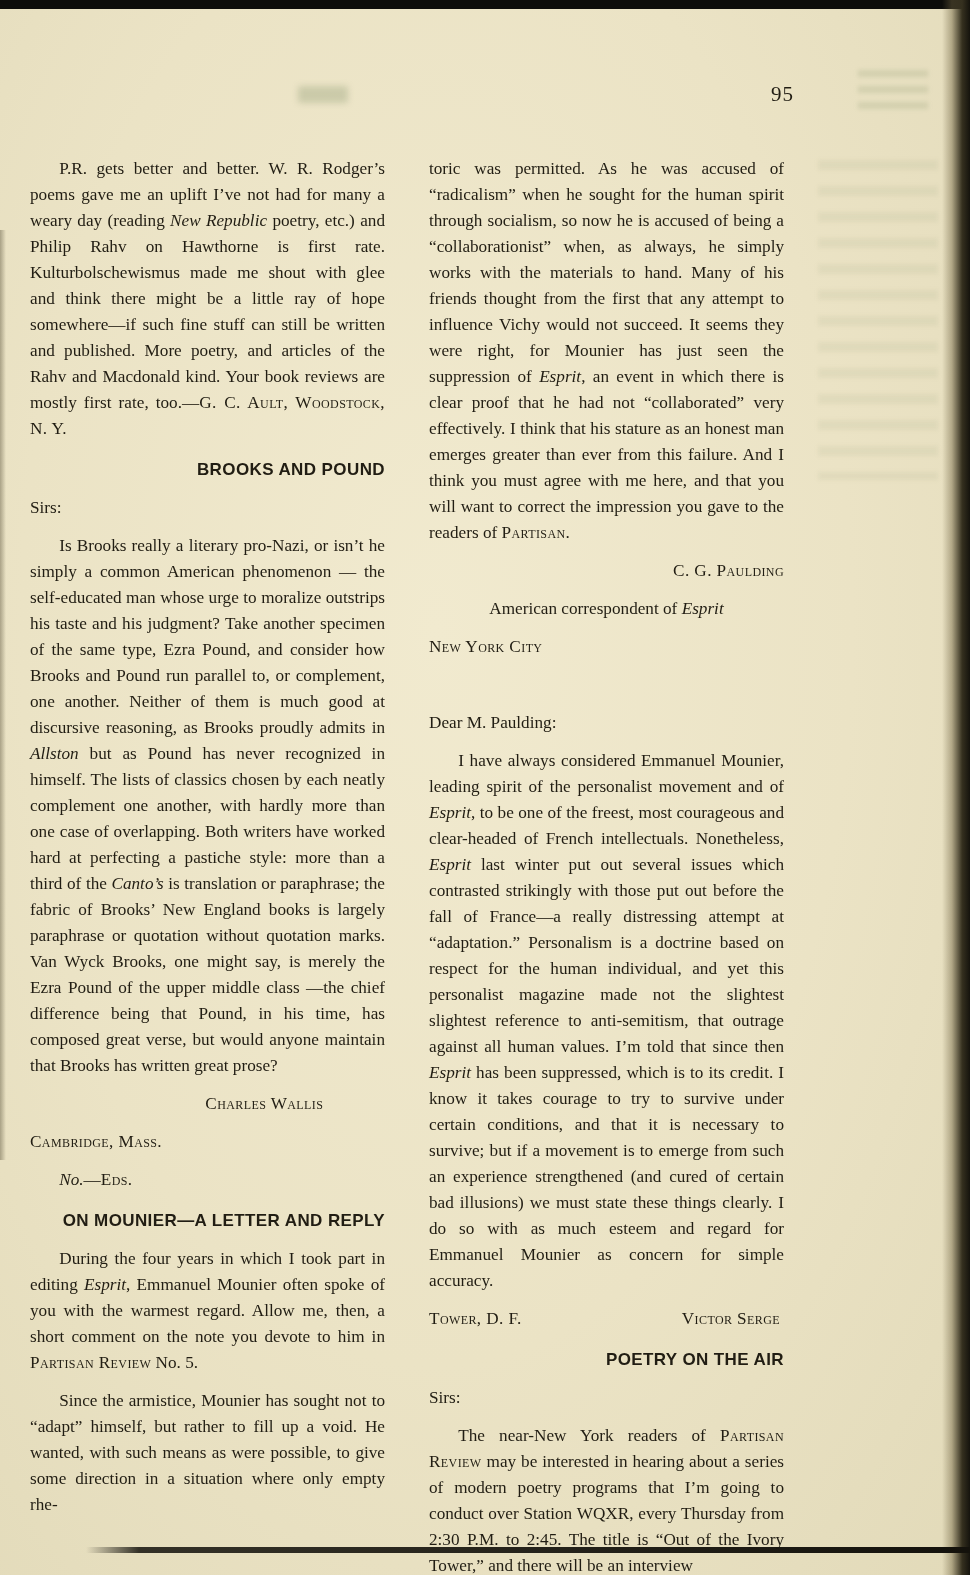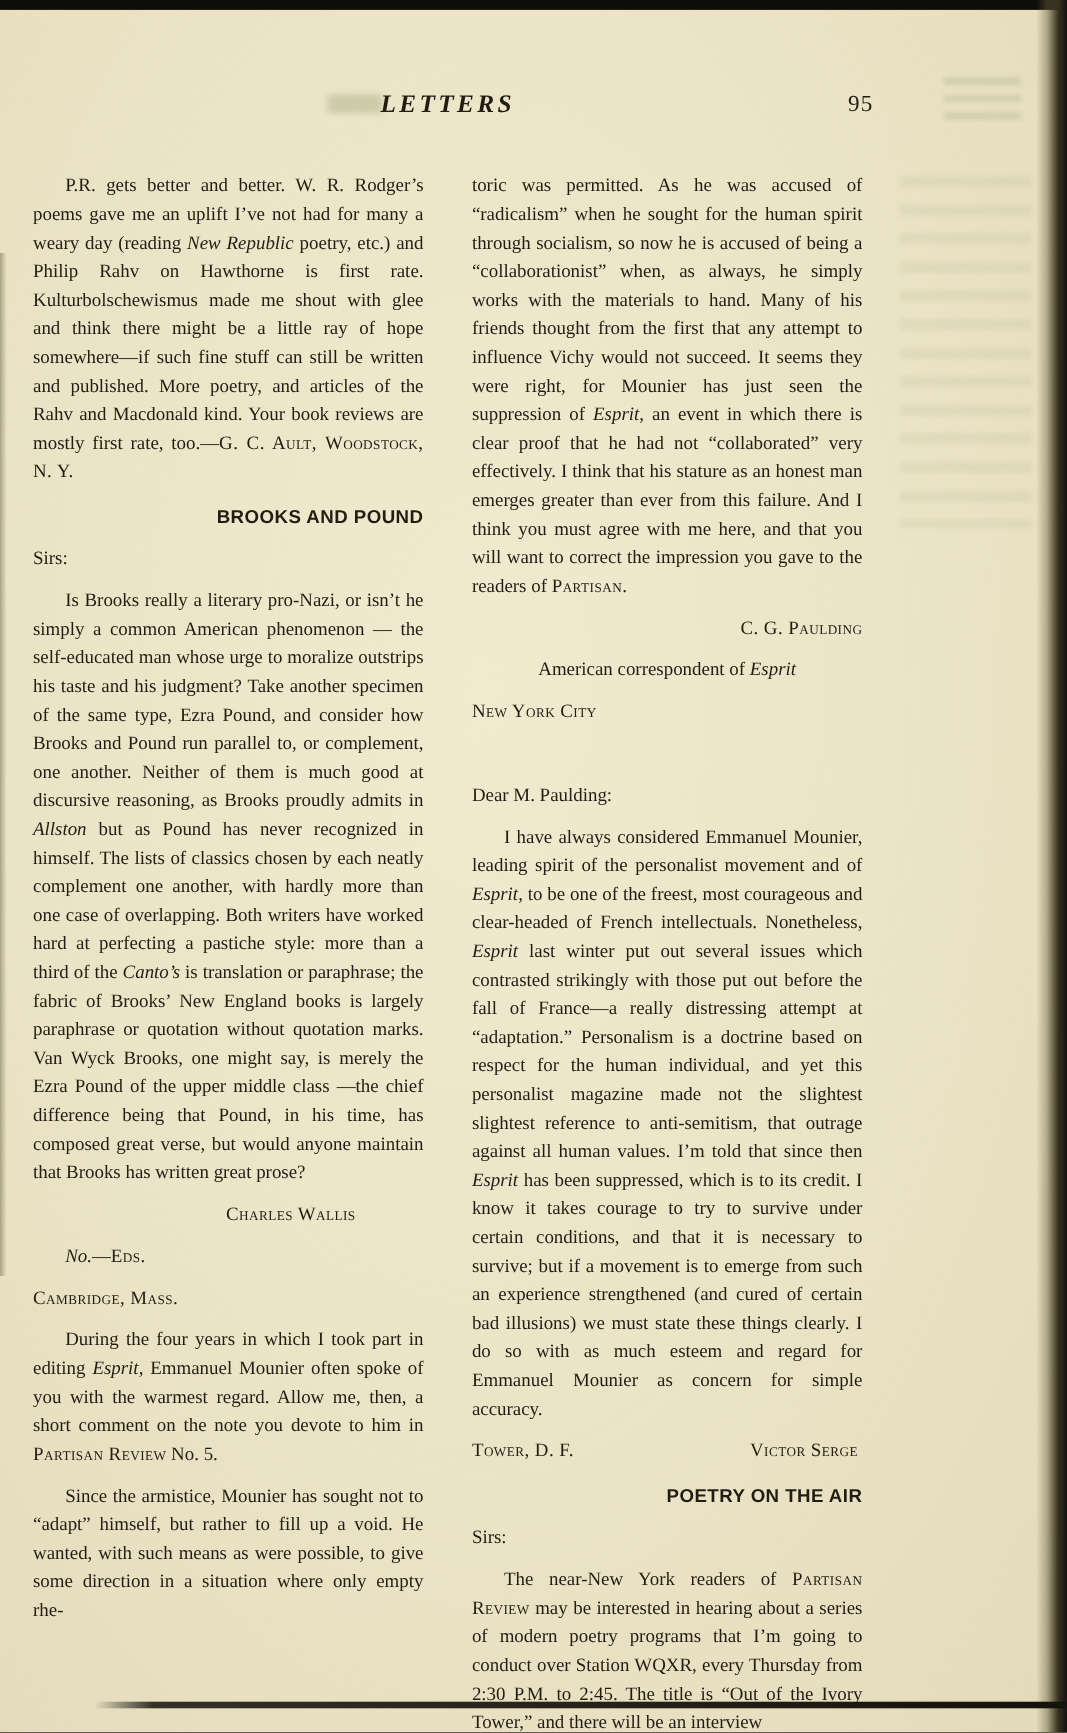--- a/index.html
+++ b/index.html
@@ -69,32 +69,32 @@
 </head>
 <body>
 
 <div class="page">
   <div class="title-ghost"></div>
   <div class="corner-ghost"></div>
   <div class="margin-ghost"></div>
 
   <div class="content">
     <div class="header">
-      <div class="title">LETTERS</div>
       <div class="page-num">95</div>
     </div>
     <div class="cols">
       <div class="col">
           <div class="block para">P.R. gets better and better. W. R. Rodger’s poems gave me an uplift I’ve not had for many a weary day (reading <i>New Republic</i> poetry, etc.) and Philip Rahv on Hawthorne is first rate. Kulturbolschewismus made me shout with glee and think there might be a little ray of hope somewhere—if such fine stuff can still be written and published. More poetry, and articles of the Rahv and Macdonald kind. Your book reviews are mostly first rate, too.—<span class="sc">G. C. Ault, Woodstock, N. Y.</span></div>
           <div class="block heading">BROOKS AND POUND</div>
           <div class="block plain">Sirs:</div>
           <div class="block para">Is Brooks really a literary pro-Nazi, or isn’t he simply a common American phenomenon — the self-educated man whose urge to moralize outstrips his taste and his judgment? Take another specimen of the same type, Ezra Pound, and consider how Brooks and Pound run parallel to, or complement, one another. Neither of them is much good at discursive reasoning, as Brooks proudly admits in <i>Allston</i> but as Pound has never recognized in himself. The lists of classics chosen by each neatly complement one another, with hardly more than one case of overlapping. Both writers have worked hard at perfecting a pastiche style: more than a third of the <i>Canto’s</i> is translation or paraphrase; the fabric of Brooks’ New England books is largely paraphrase or quotation without quotation marks. Van Wyck Brooks, one might say, is merely the Ezra Pound of the upper middle class —the chief difference being that Pound, in his time, has composed great verse, but would anyone maintain that Brooks has written great prose?</div>
           <div class="block sig-a"><span class="sc">Charles Wallis</span></div>
+          <div class="block plain"><span class="sc">Cambridge, Mass.</span></div>
           <div class="block para"><i>No.</i>—<span class="sc">Eds.</span></div>
-          <div class="block plain"><span class="sc">Cambridge, Mass.</span></div>
+          <div class="block heading">ON MOUNIER—A LETTER AND REPLY</div>
           <div class="block para">During the four years in which I took part in editing <i>Esprit</i>, Emmanuel Mounier often spoke of you with the warmest regard. Allow me, then, a short comment on the note you devote to him in <span class="sc">Partisan Review</span> No. 5.</div>
           <div class="block para">Since the armistice, Mounier has sought not to “adapt” himself, but rather to fill up a void. He wanted, with such means as were possible, to give some direction in a situation where only empty rhe-</div>
         </div>
       <div class="col">
           <div class="block plain">toric was permitted. As he was accused of “radicalism” when he sought for the human spirit through socialism, so now he is accused of being a “collaborationist” when, as always, he simply works with the materials to hand. Many of his friends thought from the first that any attempt to influence Vichy would not succeed. It seems they were right, for Mounier has just seen the suppression of <i>Esprit</i>, an event in which there is clear proof that he had not “collaborated” very effectively. I think that his stature as an honest man emerges greater than ever from this failure. And I think you must agree with me here, and that you will want to correct the impression you gave to the readers of <span class="sc">Partisan</span>.</div>
           <div class="block sig-b"><span class="sc">C. G. Paulding</span></div>
           <div class="block sig-right">American correspondent of <i>Esprit</i></div>
           <div class="block plain"><span class="sc">New York City</span></div>
           <div class="block spacer"></div>
           <div class="block plain">Dear M. Paulding:</div>

